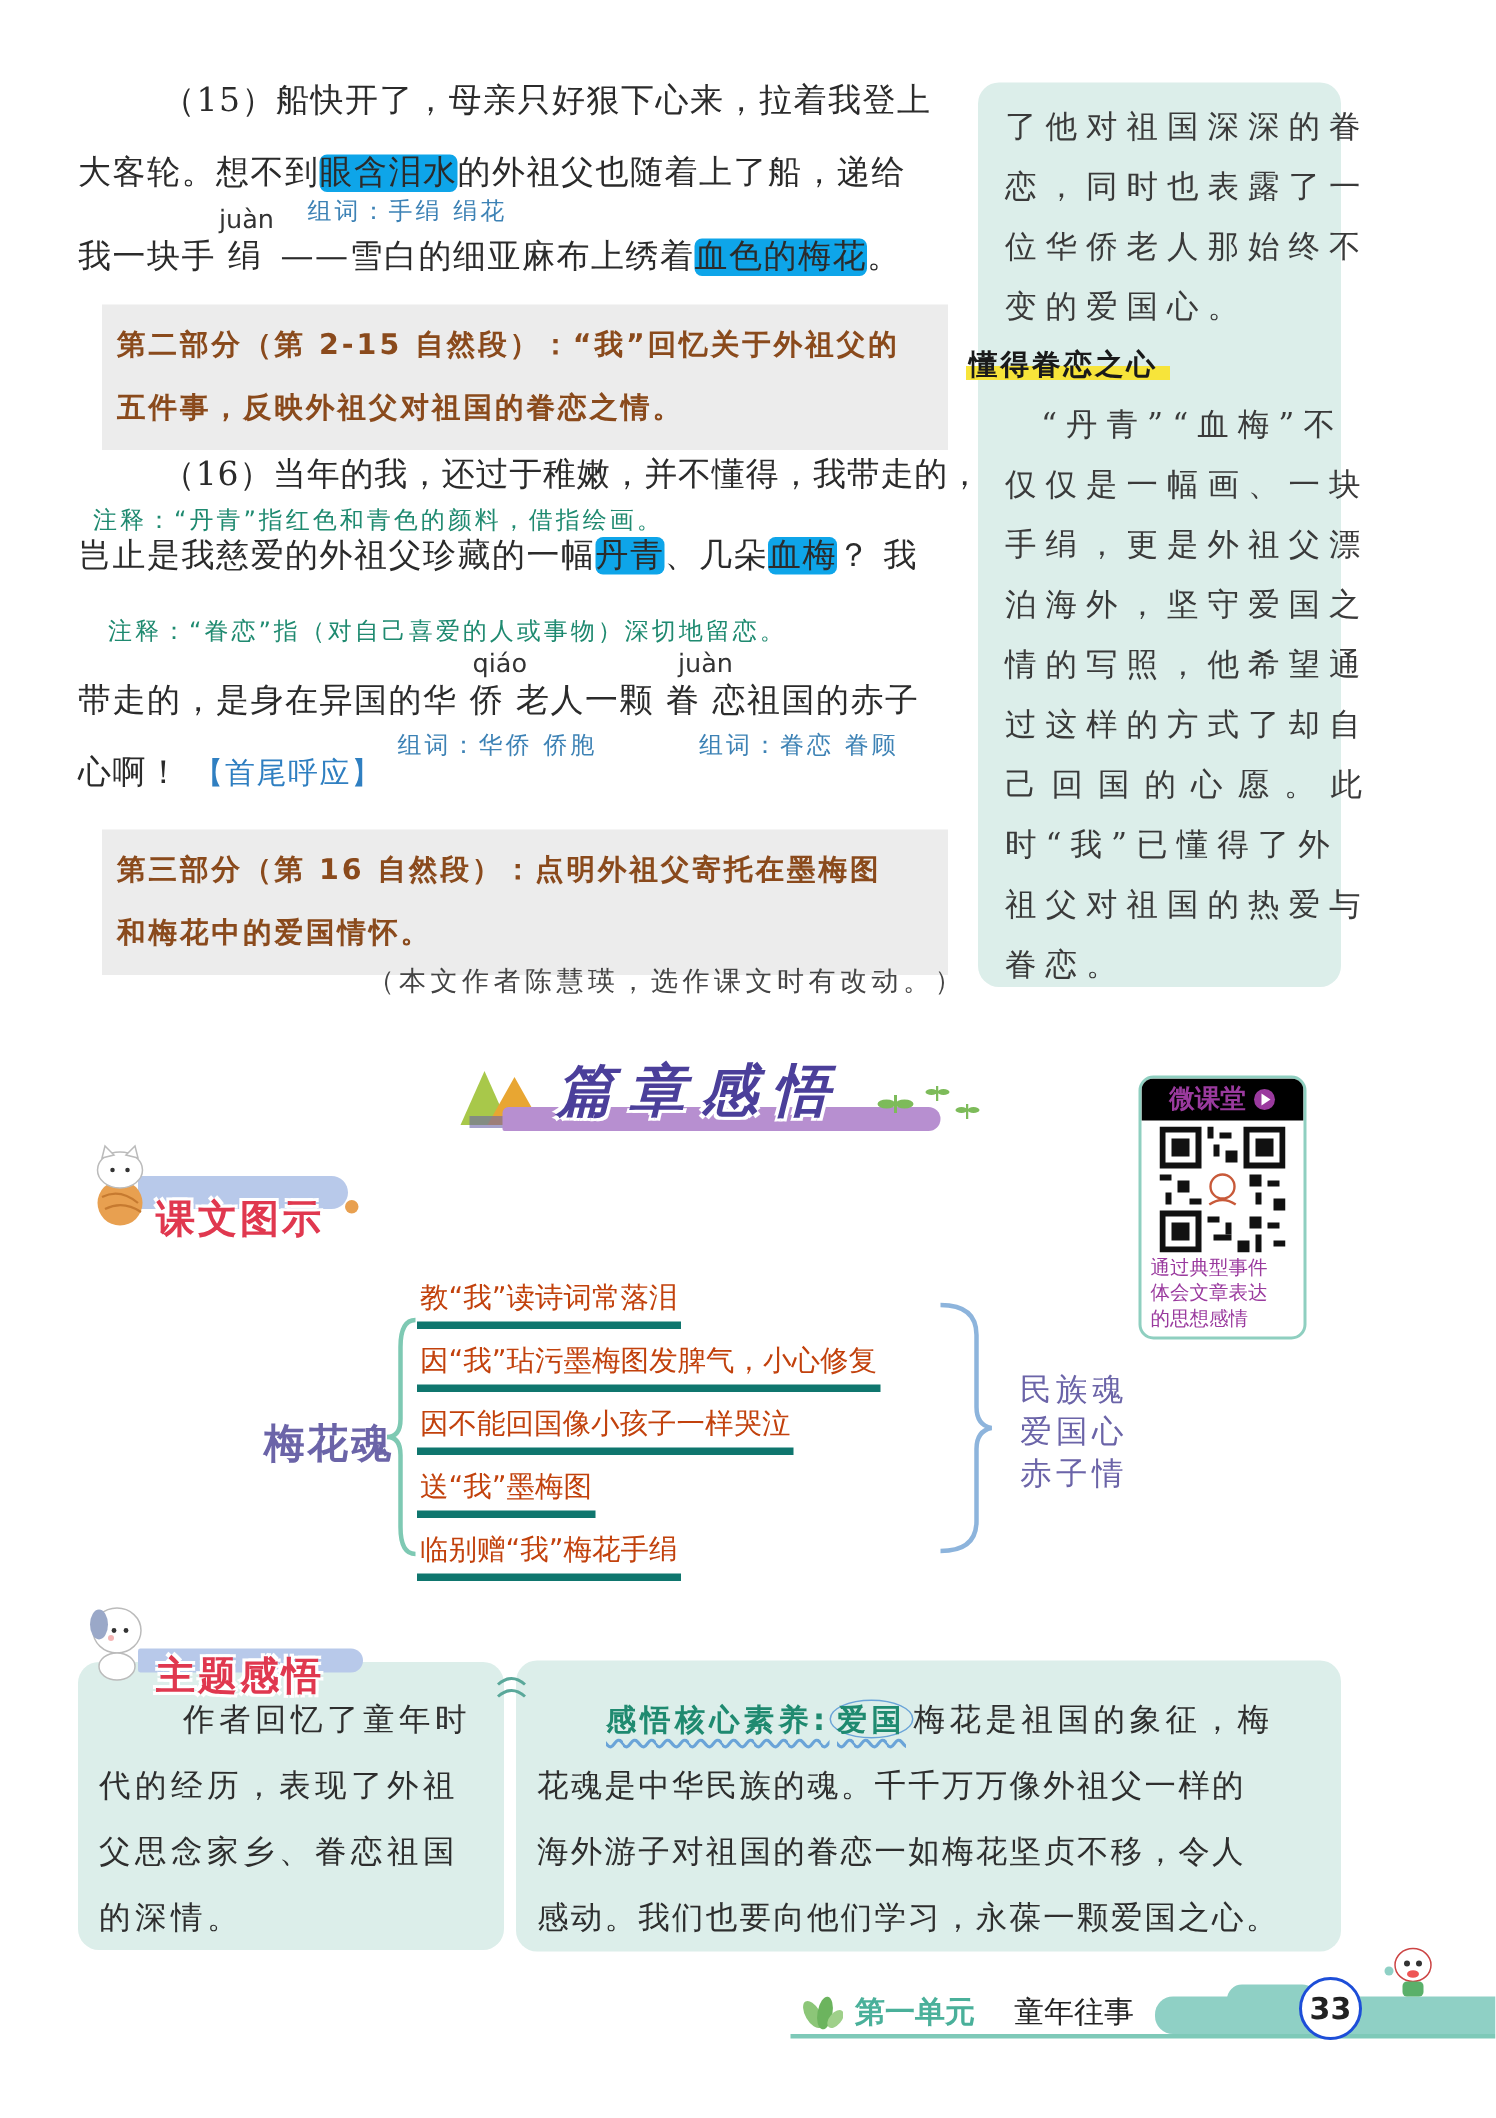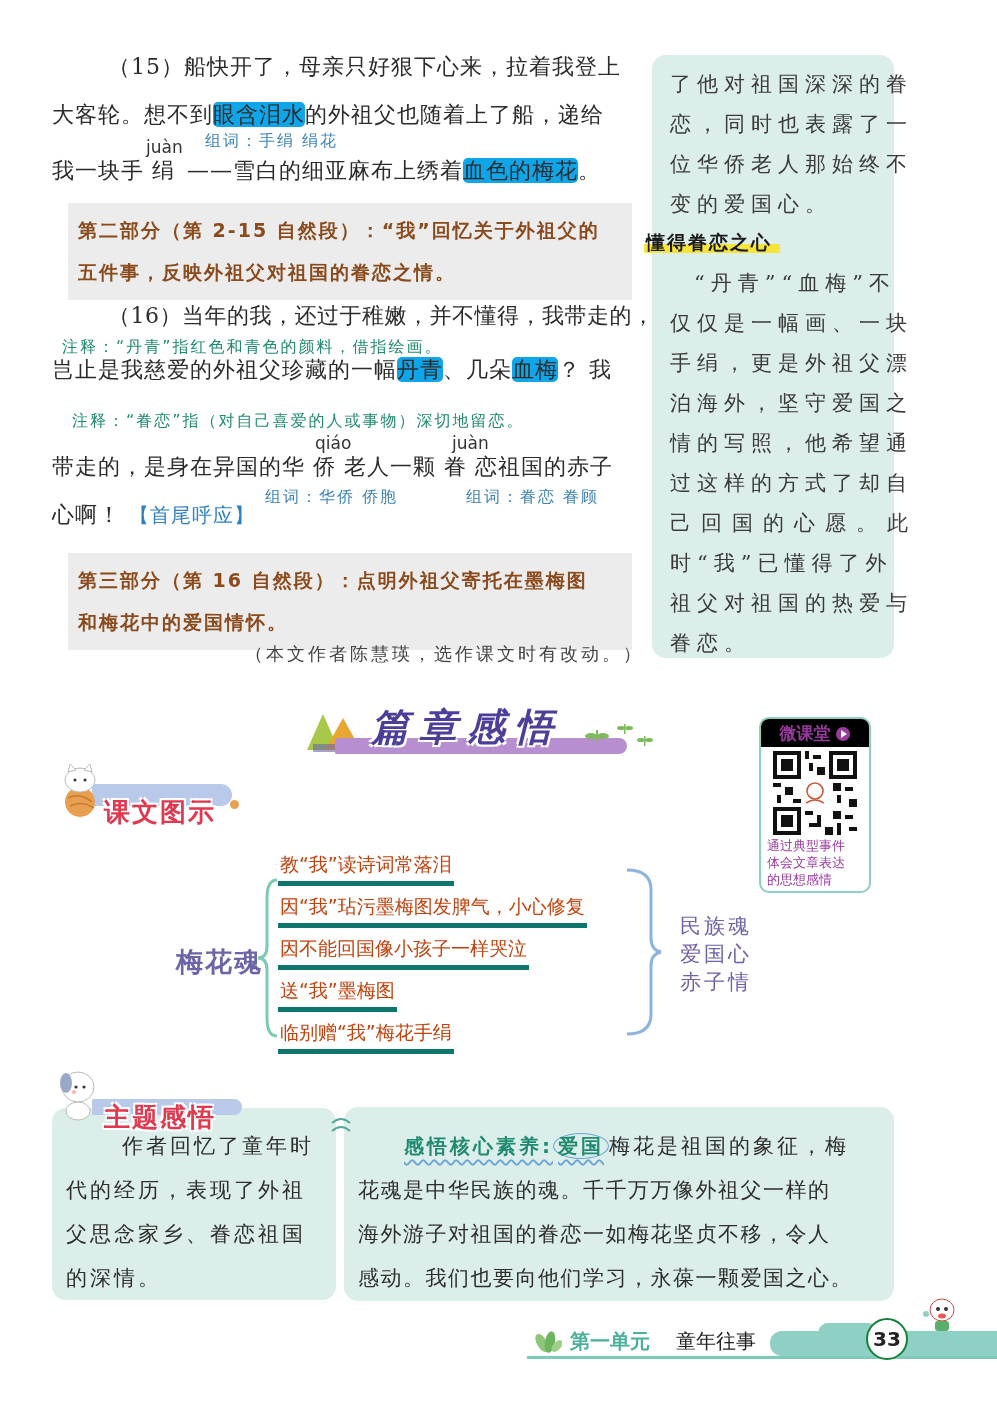--- a/index.html
+++ b/index.html
@@ -48,21 +48,21 @@
   .theme-box { background: #dceeea; border-radius: 14px; }
   .theme-line { font-size: 21px; color: #2e2e2e; letter-spacing: 3px; line-height: 44px; white-space: nowrap; }
   .core-label { font-family: "DejaVu Sans", sans-serif; font-weight: bold; color: #1f8a70; font-size: 20px; text-decoration: underline wavy #6aa4d8; text-underline-offset: 6px; }
   .core-circle { border: 1.5px solid #6aa4d8; border-radius: 50%; padding: 0 4px; }
 
   
   .footer-line { background: #7ec9b8; height: 3px; }
   .footer-unit { font-family: "DejaVu Sans", sans-serif; font-size: 20px; color: #4ab09a; font-weight: bold; }
   .footer-title { font-family: "DejaVu Sans", sans-serif; font-size: 20px; color: #222; }
   .footer-band { background: #8fd0c5; border-radius: 12px 0 0 12px; }
-  .page-circle { background: #fff; border: 2px solid #15803d; border-radius: 50%; font-family: "DejaVu Sans", sans-serif; font-weight: bold; font-size: 20px; color: #222; text-align: center; line-height: 38px; }
+  .page-circle { background: #fff; border: 2px solid #1d4ed8; border-radius: 50%; font-family: "DejaVu Sans", sans-serif; font-weight: bold; font-size: 20px; color: #222; text-align: center; line-height: 38px; }
 </style>
 </head>
 <body>
 
 <div class="abs para" style="left:108px; top:52px;">（15）船快开了，母亲只好狠下心来，拉着我登上</div>
 <div class="abs para" style="left:52px; top:100px;">
   <span>大客轮。想不到</span><span class="hl">眼含泪水</span><span>的外祖父也随着上了船，递给</span>
 </div>
 <div class="abs pinyin" style="left:146px; top:137px;">juàn</div>
 <div class="abs note-blue" style="left:205px; top:131px;">组词：手绢 绢花</div>

